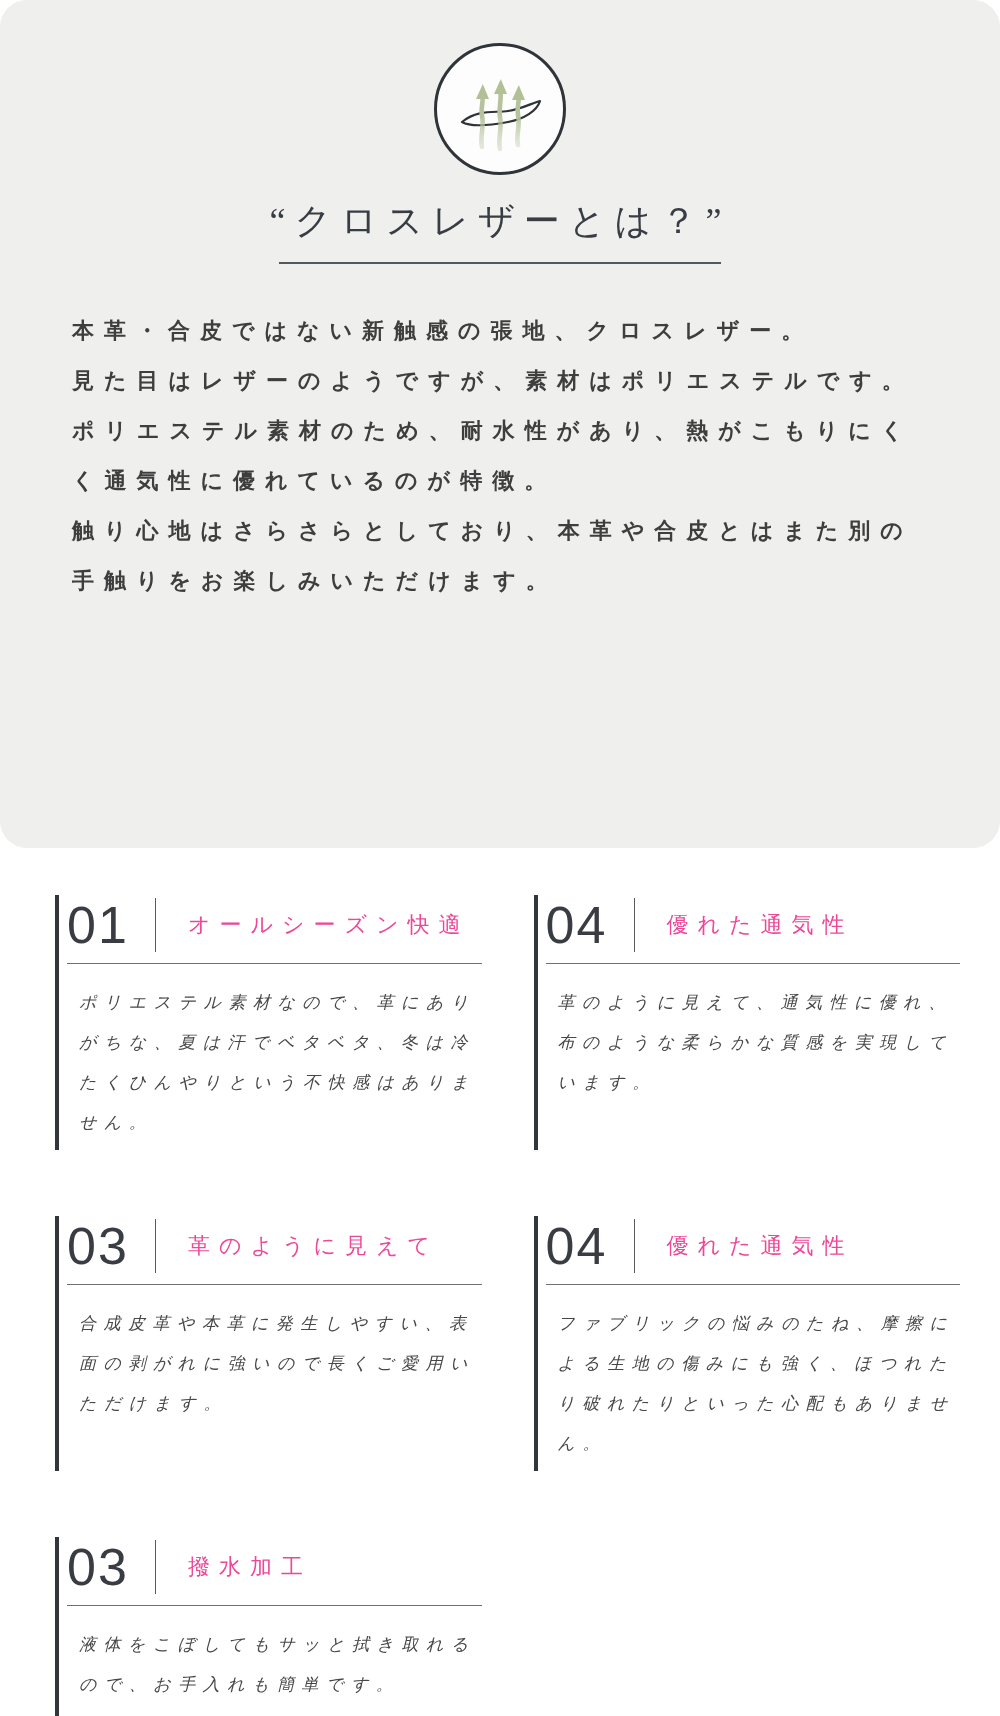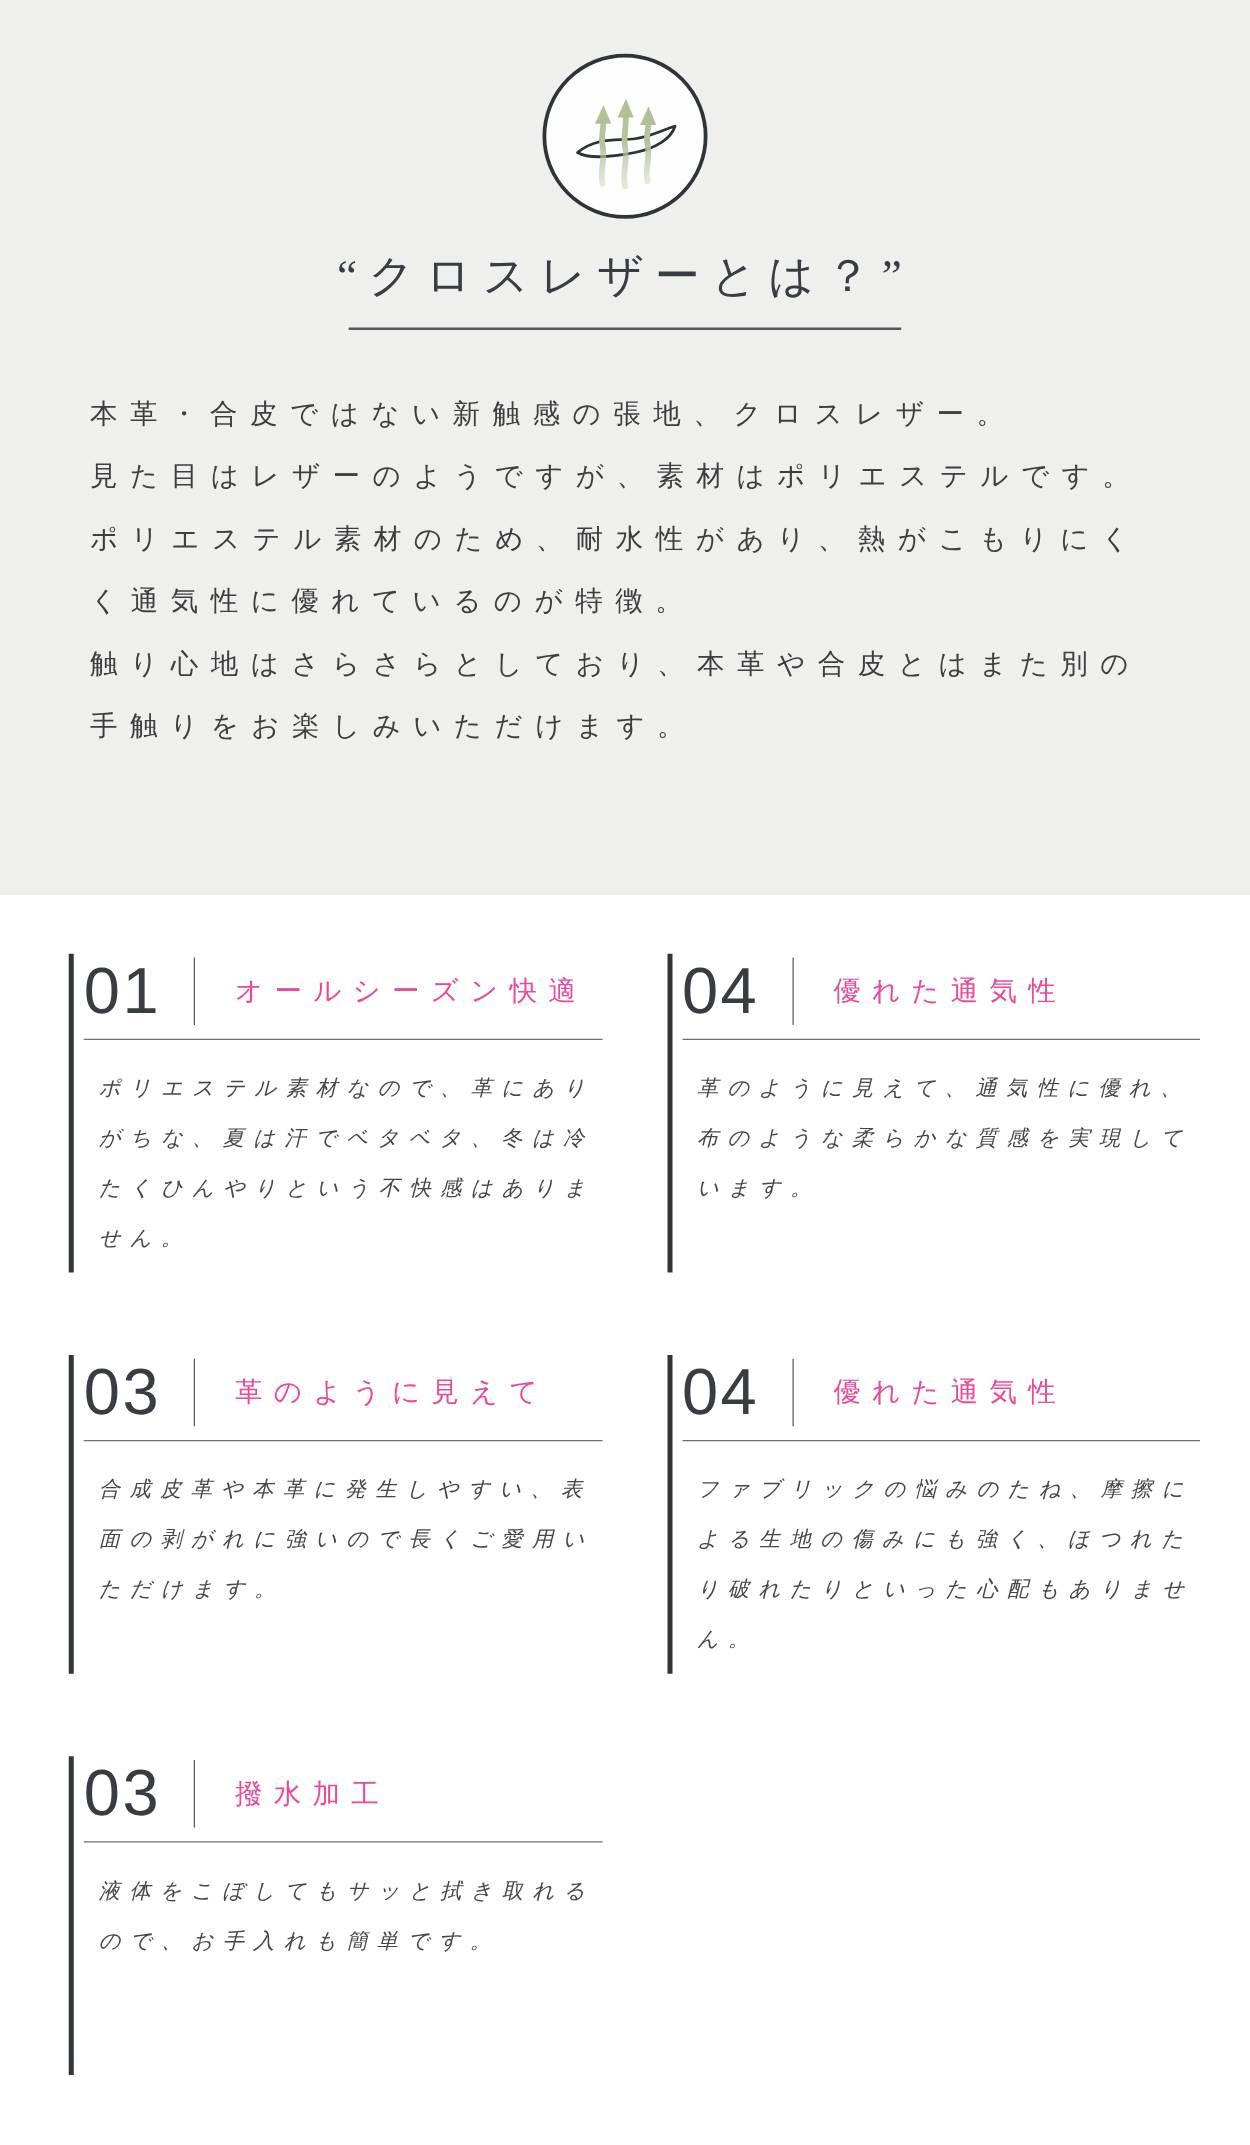--- a/index.html
+++ b/index.html
@@ -8,24 +8,25 @@
     height: 1716px;
     background: #ffffff;
     font-family: "Liberation Sans", "DejaVu Sans", sans-serif;
     color: #3b3b3b;
     overflow: hidden;
   }
 
   
   .intro {
     box-sizing: border-box;
-    height: 716px;
+    height: 848px;
     background: #efefee;
     padding: 43px 60px 0 60px;
     overflow: hidden;
+    border-radius: 27px;
   }
   .icon-row { display: flex; justify-content: center; }
   .circle-badge {
     box-sizing: border-box;
     width: 132px; height: 132px;
     border: 3px solid #2f3439;
     border-radius: 50%;
     background: #fdfdfd;
     display: flex; align-items: center; justify-content: center;
   }
@@ -44,21 +45,21 @@
     margin: 16px auto 0 auto;
   }
   .intro-para {
     margin-top: 42px;
     padding-left: 12px;
     font-size: 22px;
     line-height: 50px;
     letter-spacing: 10px;
     color: #3e3e3e;
   }
-  .para-line { white-space: nowrap; }
+  .para-line { white-space: nowrap; font-weight: bold; }
 
   
   .features {
     padding: 47px 40px 0 55px;
     display: grid;
     grid-template-columns: 1fr 1fr;
     column-gap: 52px;
     row-gap: 66px;
   }
   .feature {

